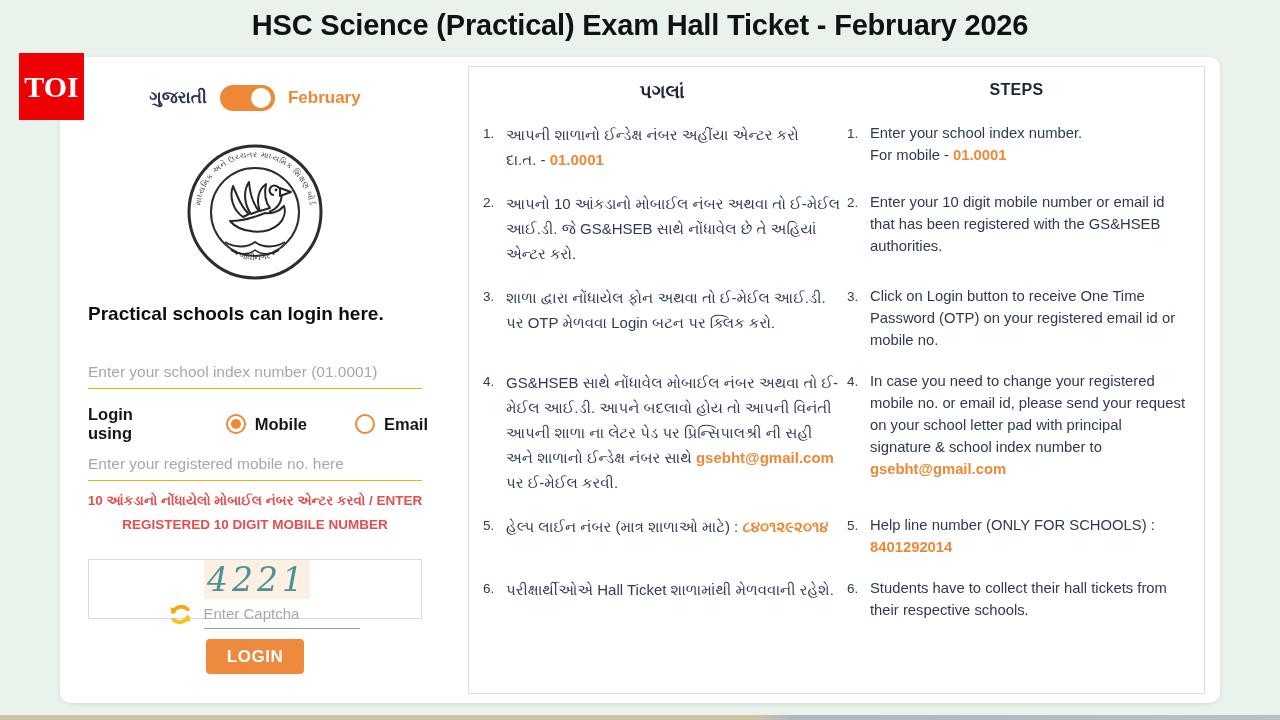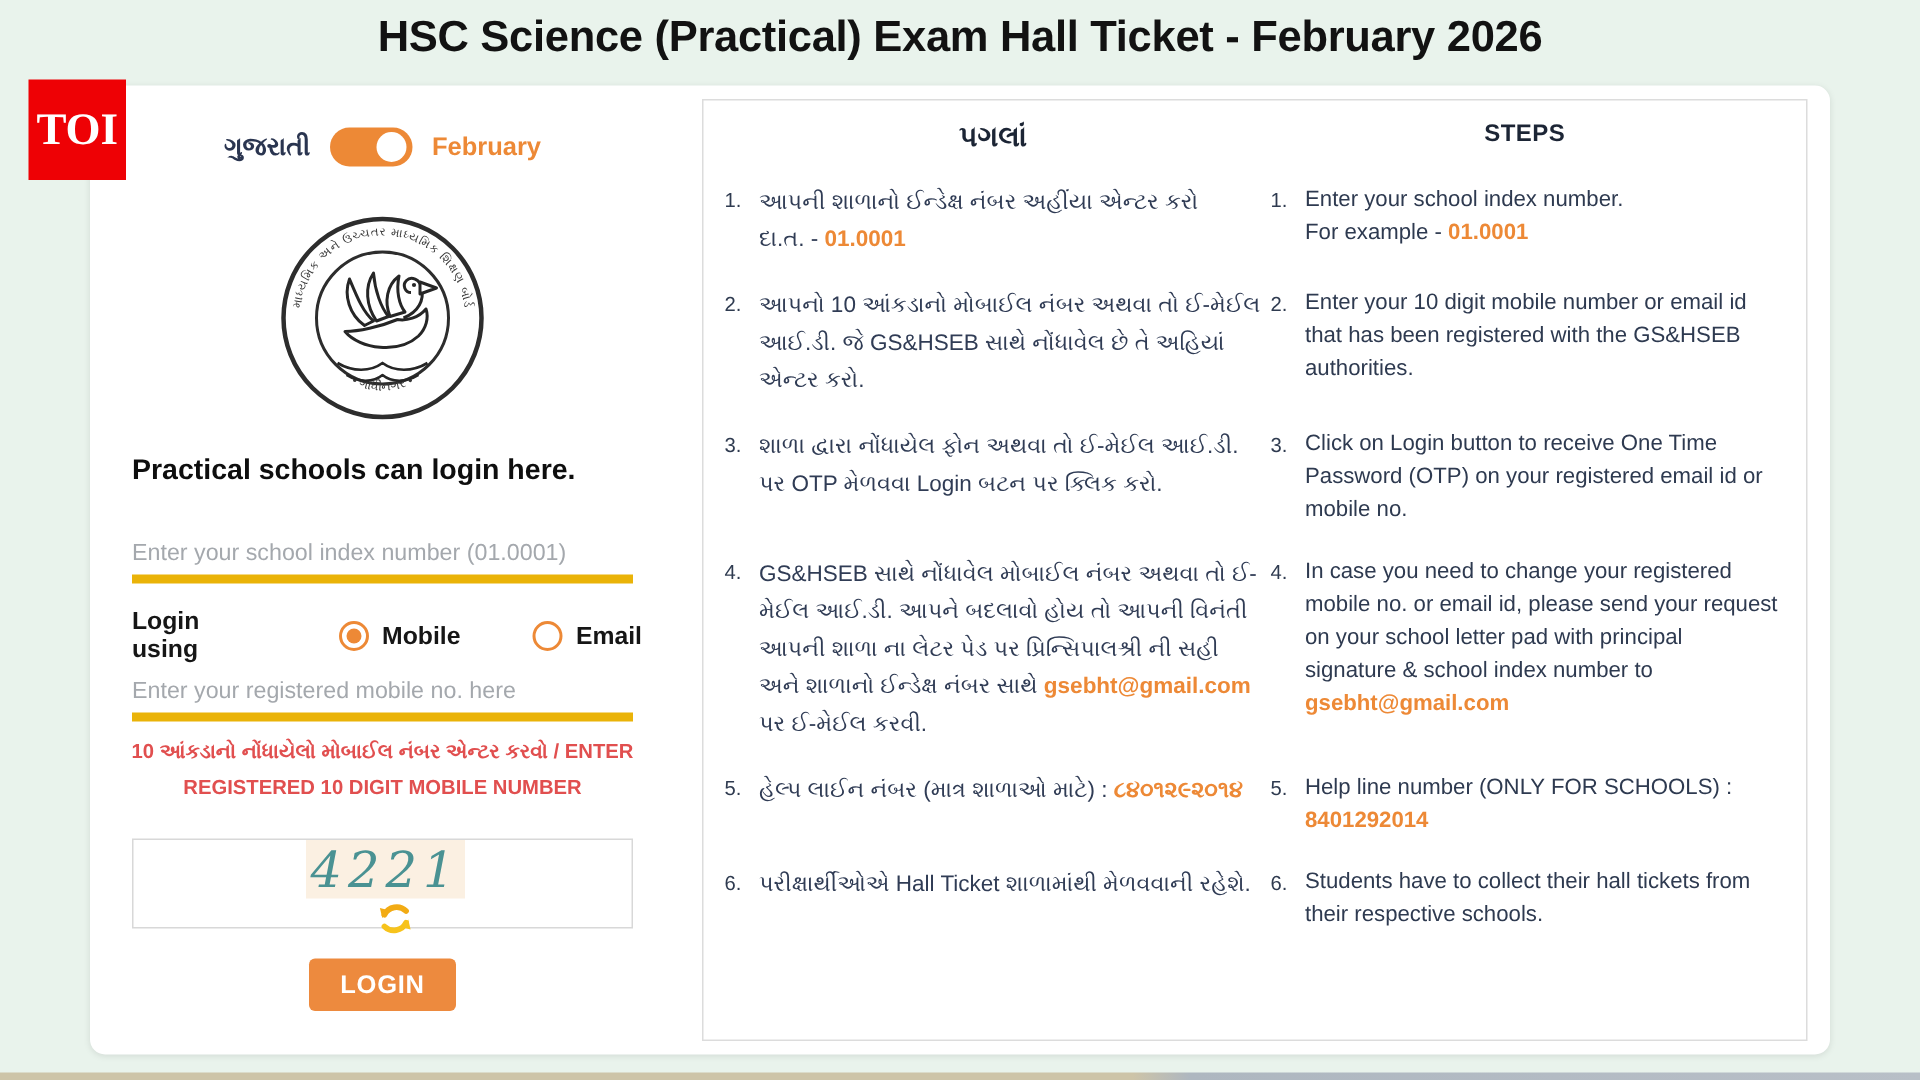--- a/index.html
+++ b/index.html
@@ -41,21 +41,21 @@
     position:absolute; right:4px; top:3px; width:20px; height:20px;
     background:#fff; border-radius:50%;
   }
   .emblem{ position:absolute; left:125px; top:85px; width:140px; height:140px; }
   .login-heading{
     position:absolute; left:28px; top:246px; width:340px;
     font-size:19px; font-weight:bold; color:#0e0e0e;
   }
   .u-input{
     position:absolute; left:28px; width:334px; height:34px;
-    border:none; border-bottom:6px solid #eab308; background:transparent;
+    border:none; border-bottom:1px solid #eab308; background:transparent;
     font-size:15.5px; color:#333; outline:none;
     font-family:"Liberation Sans","DejaVu Sans",sans-serif;
   }
   .u-input::placeholder{ color:#a4a8ad; opacity:1; }
   .inp-school{ top:298px; }
   .inp-mobile{ top:390px; }
   .login-using-row{
     position:absolute; left:28px; top:348px; width:340px;
     display:flex; align-items:center;
   }
@@ -195,20 +195,21 @@
       <div class="captcha-img">4221</div>
       <div class="captcha-right">
         <span style="display:inline-flex;">
           <svg width="27" height="27" viewBox="0 0 24 24" aria-hidden="true">
             <path d="M18.4 7.4 A8 8 0 0 0 5.6 9.6" fill="none" stroke="#f2ab14" stroke-width="3.4" stroke-linecap="round"></path>
             <polygon points="2.9,5.6 8.2,6.9 4.3,11.6" fill="#f2ab14"></polygon>
             <path d="M5.6 16.6 A8 8 0 0 0 18.4 14.4" fill="none" stroke="#f7c31c" stroke-width="3.4" stroke-linecap="round"></path>
             <polygon points="21.1,18.4 15.8,17.1 19.7,12.4" fill="#f7c31c"></polygon>
           </svg>
         </span>
+        <input class="captcha-input" type="text" placeholder="Enter Captcha" style="">
       </div>
     </div>
 
     <button class="login-btn">LOGIN</button>
   </div>
 
   <div class="steps-box">
     <div class="col-head gu-head">પગલાં</div>
     <div class="col-head en-head">STEPS</div>
 
@@ -234,21 +235,21 @@
       <p><span>હેલ્પ લાઈન નંબર (માત્ર શાળાઓ માટે) : </span><span class="hl">૮૪૦૧૨૯૨૦૧૪</span></p>
     </div>
     <div class="step gu c1 r7">
       <span class="n">6.</span>
       <p><span>પરીક્ષાર્થીઓએ Hall Ticket શાળામાંથી મેળવવાની રહેશે.</span></p>
     </div>
 
     <div class="step en c2 r2">
       <span class="n">1.</span>
       <p><span>Enter your school index number.</span><br>
-         <span>For example - </span><span class="hl">01.0001</span></p>
+         <span>For mobile - </span><span class="hl">01.0001</span></p>
     </div>
     <div class="step en c2 r3">
       <span class="n">2.</span>
       <p><span>Enter your 10 digit mobile number or email id that has been registered with the GS&amp;HSEB authorities.</span></p>
     </div>
     <div class="step en c2 r4">
       <span class="n">3.</span>
       <p><span>Click on Login button to receive One Time Password (OTP) on your registered email id or mobile no.</span></p>
     </div>
     <div class="step en c2 r5">

